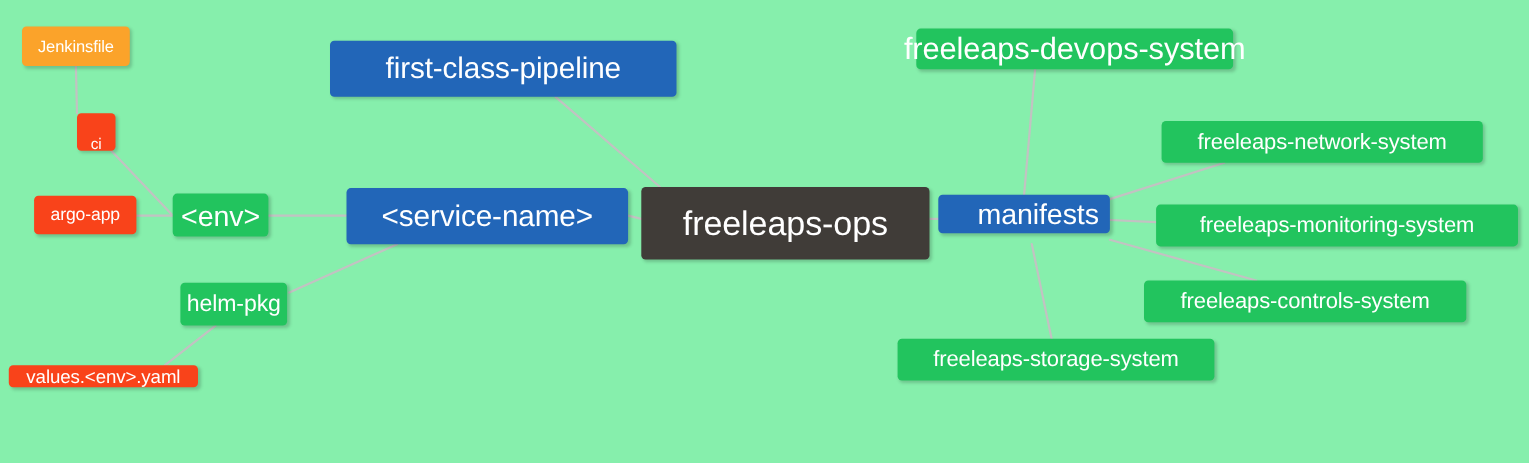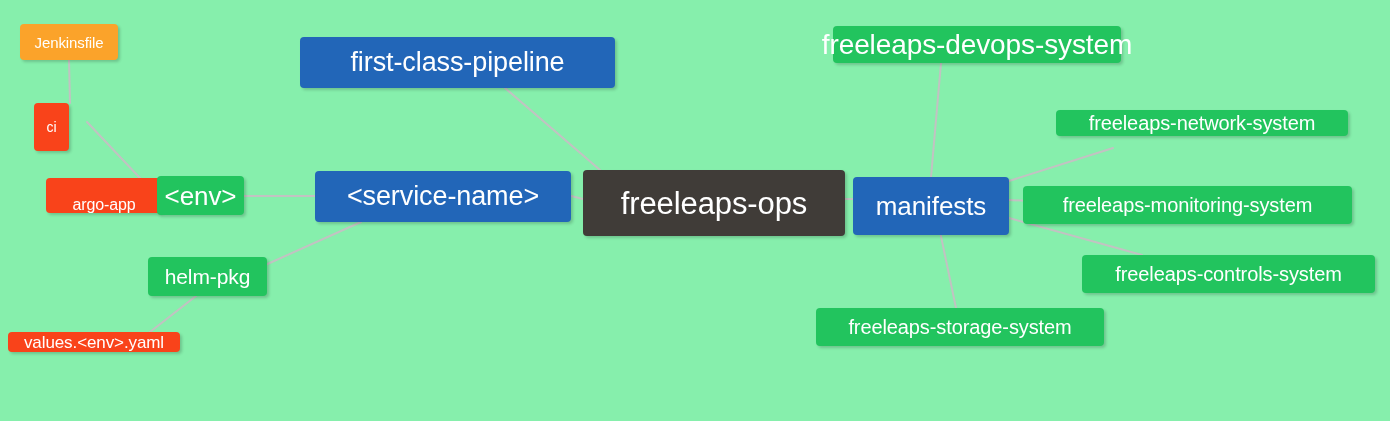--- a/index.html
+++ b/index.html
@@ -58,56 +58,56 @@
       <line x1="931" y1="177" x2="941" y2="63" stroke="#c2c2c2" stroke-width="2" stroke-linecap="round"></line>
       <line x1="1009" y1="181" x2="1113" y2="148" stroke="#c2c2c2" stroke-width="2" stroke-linecap="round"></line>
       <line x1="1009" y1="200" x2="1051" y2="202" stroke="#c2c2c2" stroke-width="2" stroke-linecap="round"></line>
       <line x1="1009" y1="218" x2="1142" y2="255" stroke="#c2c2c2" stroke-width="2" stroke-linecap="round"></line>
       <line x1="938" y1="222" x2="956" y2="308" stroke="#c2c2c2" stroke-width="2" stroke-linecap="round"></line>
     </svg>
   <div id="node-layer">
       <div class="node" style="left: 20px; top: 24px; width: 98px; height: 36px; background: rgb(251, 163, 42); font-size: 15px;">
         <span>Jenkinsfile</span>
       </div>
-      <div class="node" style="left: 34px; top: 103px; width: 35px; height: 48px; background: rgb(249, 67, 26); font-size: 14px;">
+      <div class="node" style="left: 70px; top: 103px; width: 35px; height: 34px; background: rgb(249, 67, 26); font-size: 14px; align-items: flex-end;">
         <span>ci</span>
       </div>
-      <div class="node" style="left: 46px; top: 178px; width: 116px; height: 35px; background: rgb(249, 67, 26); font-size: 16px; align-items: flex-end;">
+      <div class="node" style="left: 31px; top: 178px; width: 93px; height: 35px; background: rgb(249, 67, 26); font-size: 16px;">
         <span>argo-app</span>
       </div>
       <div class="node" style="left: 157px; top: 176px; width: 87px; height: 39px; background: rgb(34, 196, 94); font-size: 26px;">
         <span>&lt;env&gt;</span>
       </div>
-      <div class="node" style="left: 148px; top: 257px; width: 119px; height: 39px; background: rgb(34, 196, 94); font-size: 21px;">
+      <div class="node" style="left: 164px; top: 257px; width: 97px; height: 39px; background: rgb(34, 196, 94); font-size: 21px;">
         <span>helm-pkg</span>
       </div>
       <div class="node" style="left: 8px; top: 332px; width: 172px; height: 20px; background: rgb(249, 67, 26); font-size: 17px;">
         <span>values.&lt;env&gt;.yaml</span>
       </div>
       <div class="node" style="left: 300px; top: 37px; width: 315px; height: 51px; background: rgb(34, 102, 184); font-size: 27px;">
         <span>first-class-pipeline</span>
       </div>
       <div class="node" style="left: 315px; top: 171px; width: 256px; height: 51px; background: rgb(34, 102, 184); font-size: 27px;">
         <span>&lt;service-name&gt;</span>
       </div>
       <div class="node" style="left: 583px; top: 170px; width: 262px; height: 66px; background: rgb(64, 60, 56); font-size: 31px; justify-content: center;">
         <span>freeleaps-ops</span>
       </div>
-      <div class="node" style="left: 853px; top: 177px; width: 156px; height: 58px; background: rgb(34, 102, 184); font-size: 26px;">
+      <div class="node" style="left: 853px; top: 177px; width: 156px; height: 35px; background: rgb(34, 102, 184); font-size: 26px; justify-content: flex-end;">
         <span>manifests</span>
       </div>
       <div class="node" style="left: 798px; top: 26px; width: 288px; height: 37px; background: rgb(34, 196, 94); font-size: 28px; margin-left: 35px;">
         <span>freeleaps-devops-system</span>
       </div>
-      <div class="node" style="left: 1056px; top: 110px; width: 292px; height: 26px; background: rgb(34, 196, 94); font-size: 20px;">
+      <div class="node" style="left: 1056px; top: 110px; width: 292px; height: 38px; background: rgb(34, 196, 94); font-size: 20px;">
         <span>freeleaps-network-system</span>
       </div>
-      <div class="node" style="left: 1023px; top: 186px; width: 329px; height: 38px; background: rgb(34, 196, 94); font-size: 20px;">
+      <div class="node" style="left: 1051px; top: 186px; width: 329px; height: 38px; background: rgb(34, 196, 94); font-size: 20px;">
         <span>freeleaps-monitoring-system</span>
       </div>
-      <div class="node" style="left: 1082px; top: 255px; width: 293px; height: 38px; background: rgb(34, 196, 94); font-size: 20px;">
+      <div class="node" style="left: 1040px; top: 255px; width: 293px; height: 38px; background: rgb(34, 196, 94); font-size: 20px;">
         <span>freeleaps-controls-system</span>
       </div>
       <div class="node" style="left: 816px; top: 308px; width: 288px; height: 38px; background: rgb(34, 196, 94); font-size: 20px; justify-content: center;">
         <span>freeleaps-storage-system</span>
       </div>
     </div>
 </div>
 
 </body></html>

